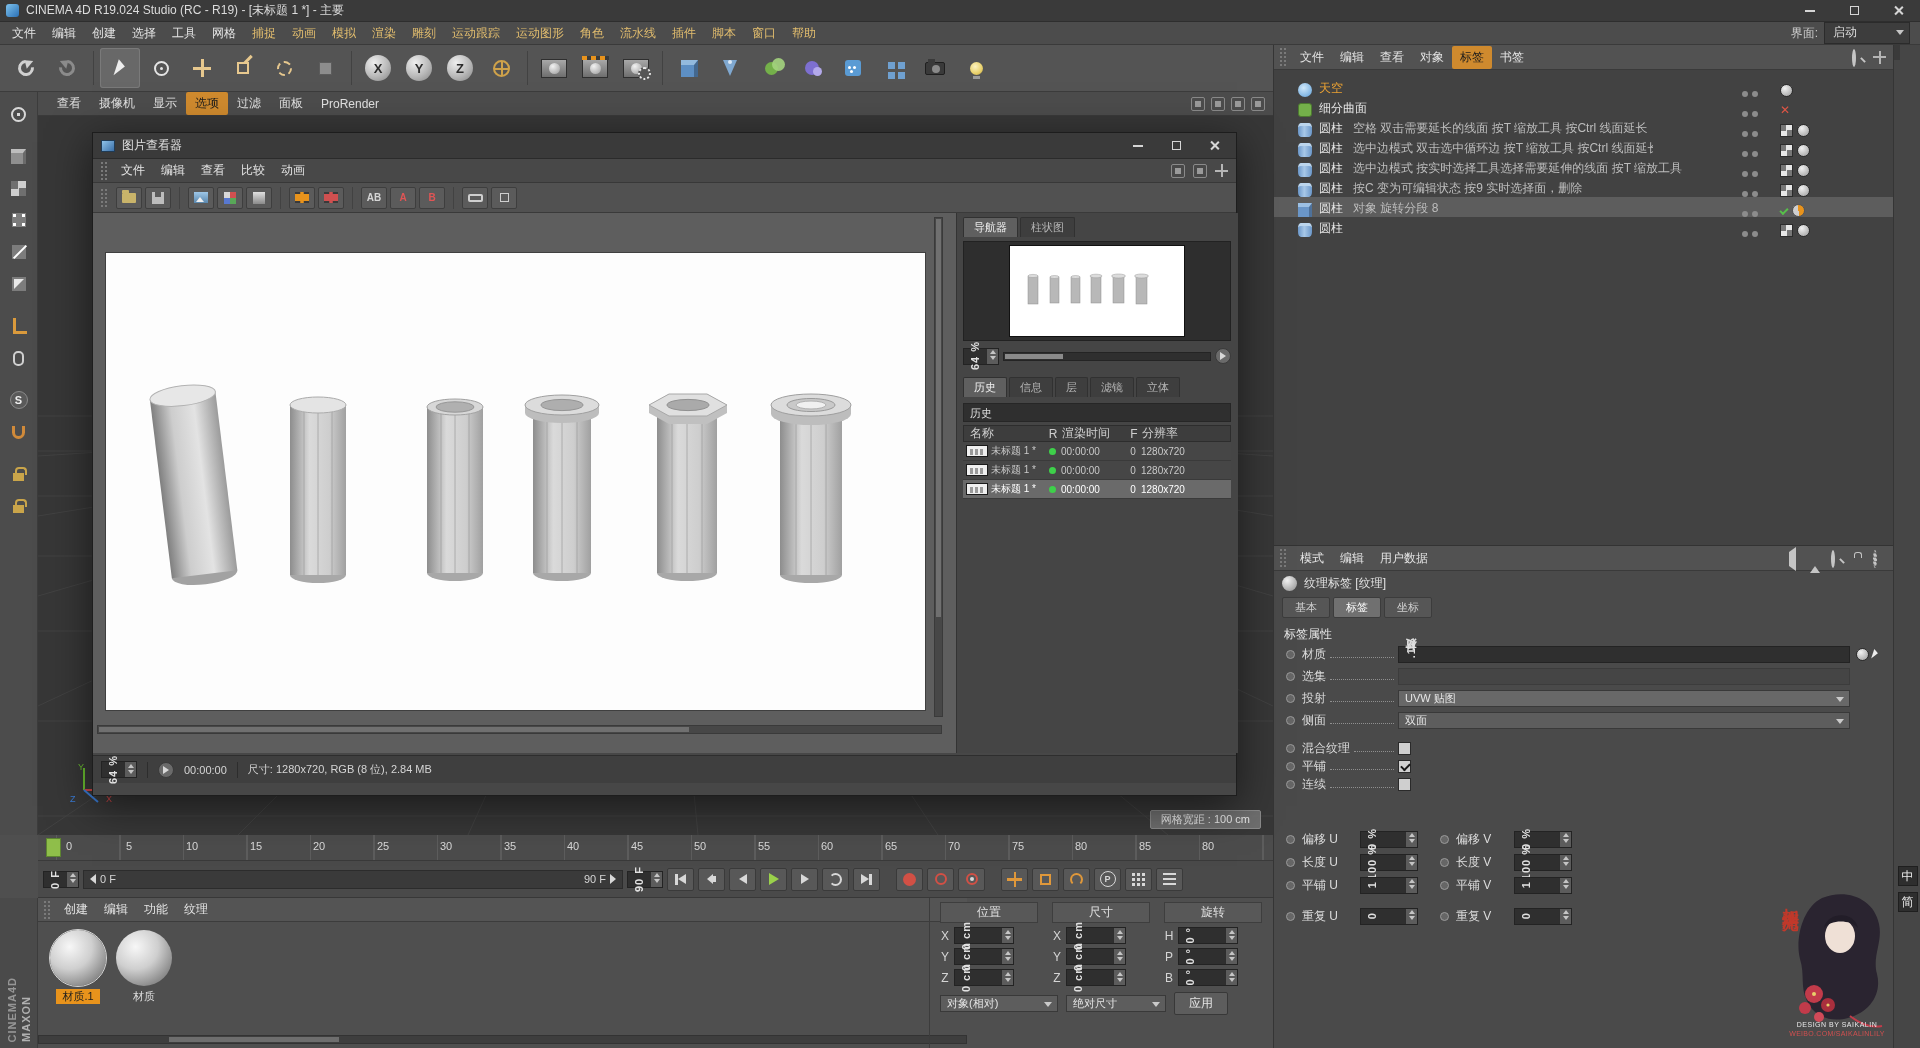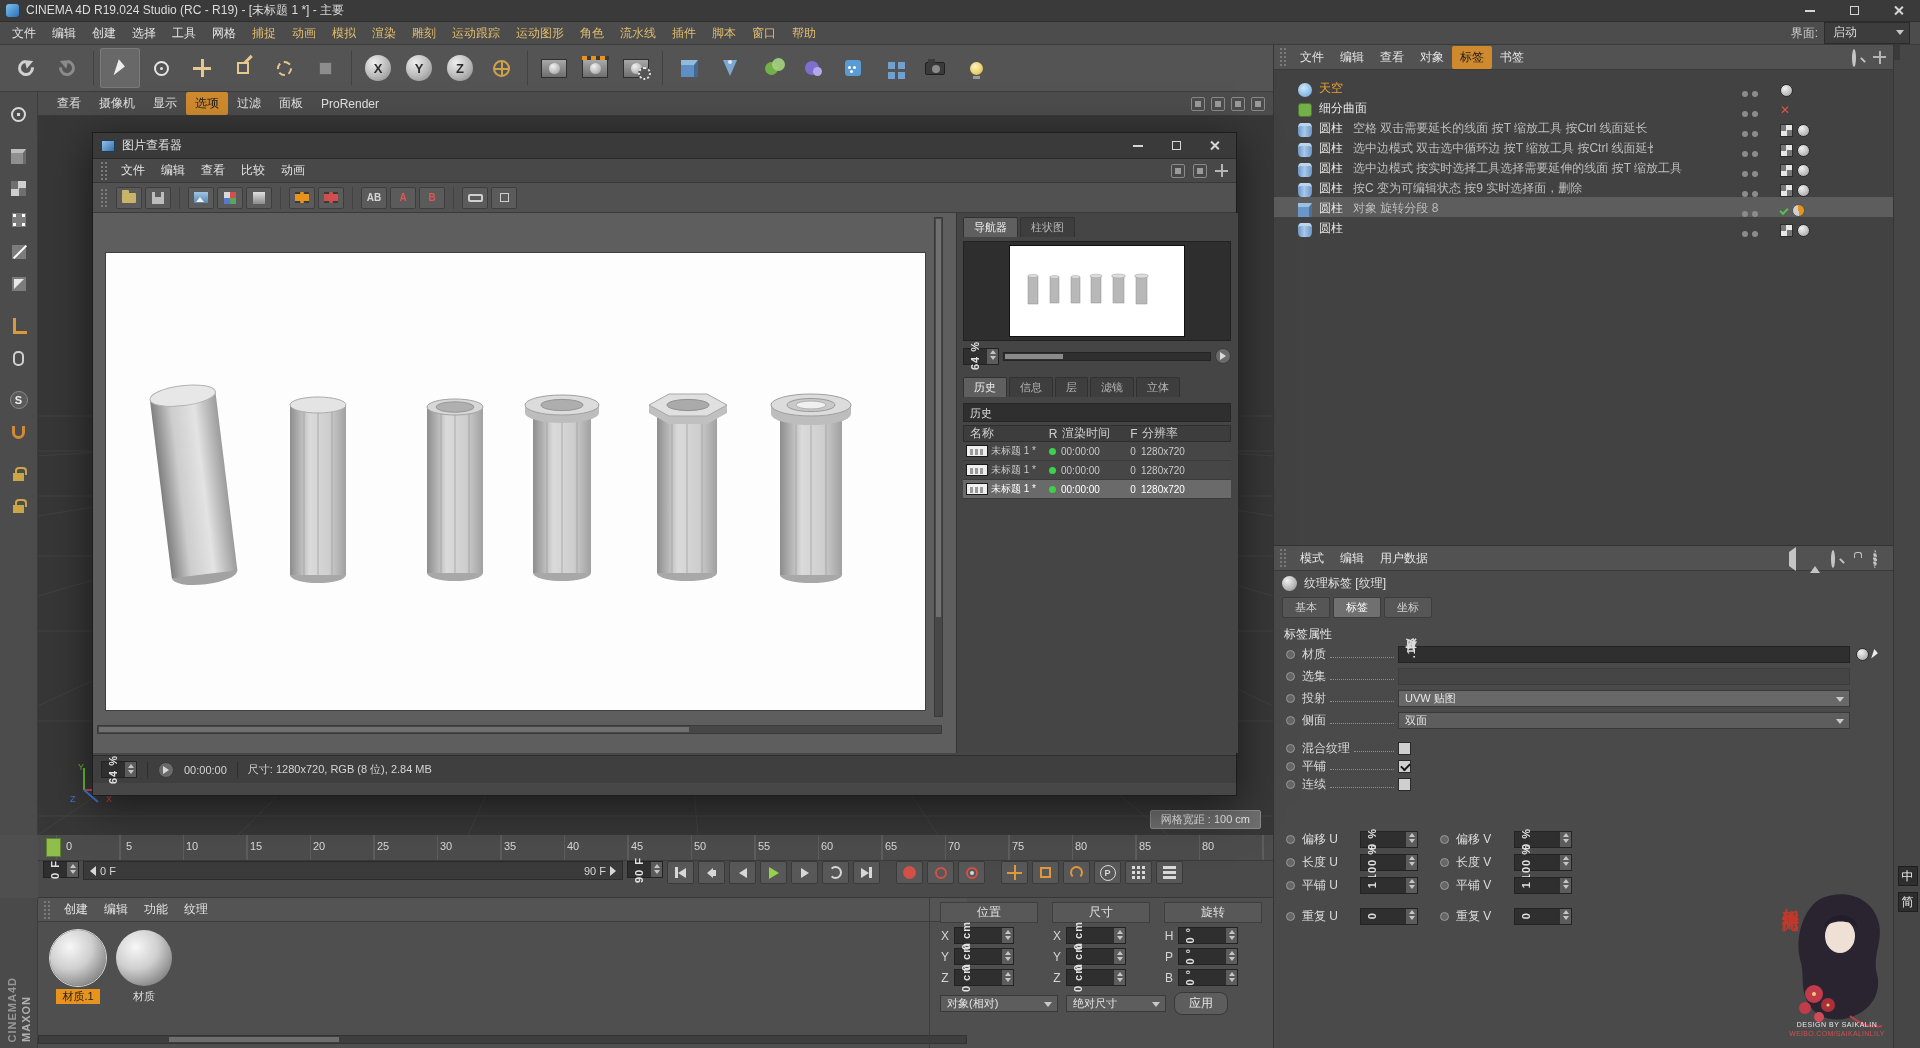--- a/index.html
+++ b/index.html
@@ -152,21 +152,21 @@
 .st .up{border:3px solid transparent;border-bottom:4px solid #c5c5c5;margin-top:-2px}
 .st .dn{border:3px solid transparent;border-top:4px solid #c5c5c5}
 .dd{position:relative;display:inline-flex;align-items:center;background:#5d5d5d;border:1px solid #393939;height:17px;padding:0 18px 0 6px;font-size:11px;color:#e5e5e5;white-space:nowrap}
 .dd::after{content:"";position:absolute;right:5px;top:6px;border:4px solid transparent;border-top:5px solid #cacaca}
 .cb{width:13px;height:13px;background:#cfcfcf;border:1px solid #2a2a2a;position:relative}
 .cb.on::after{content:"";position:absolute;left:2px;top:2px;width:7px;height:4px;border-left:2px solid #161616;border-bottom:2px solid #161616;transform:rotate(-45deg)}
 
 .timeline{position:absolute;left:38px;top:835px;width:1235px;height:26px;background:#4c4c4c;border-bottom:1px solid #3a3a3a;background-image:repeating-linear-gradient(90deg,#5d5d5d 0,#5d5d5d 1px,transparent 1px,transparent 63.5px);background-position:18px 0}
 .tick{position:absolute;top:5px;font-size:11px;color:#d8d8d8}
 .playhead{position:absolute;left:8px;top:3px;width:15px;height:19px;background:#8fbe4a;border:1px solid #5d8530}
-.playbar{position:absolute;left:38px;top:861px;width:1235px;height:37px;background:#4a4a4a;border-bottom:1px solid #383838;display:flex;align-items:flex-start;gap:4px;padding:0 5px}
+.playbar{position:absolute;left:38px;top:861px;width:1235px;height:37px;background:#4a4a4a;border-bottom:1px solid #383838;display:flex;align-items:center;gap:4px;padding:0 5px}
 .range{height:19px;background:#3a3a3a;border:1px solid #2c2c2c;display:flex;align-items:center;justify-content:space-between;padding:0 6px;width:540px;font-size:11px;color:#d5d5d5}
 .pb-tile{width:27px;height:23px;background:#585858;border:1px solid #3a3a3a;border-radius:2px;display:flex;align-items:center;justify-content:center}
 .tri-l{width:0;height:0;border-right:8px solid #d8d8d8;border-top:5px solid transparent;border-bottom:5px solid transparent}
 .tri-r{width:0;height:0;border-left:8px solid #d8d8d8;border-top:5px solid transparent;border-bottom:5px solid transparent}
 .tri-r.play{border-left:10px solid #9ad14b;border-top-width:6px;border-bottom-width:6px}
 .bar-v{width:2.5px;height:11px;background:#d8d8d8}
 .loop{width:13px;height:13px;border:2px solid #d8d8d8;border-radius:50%;border-left-color:transparent}
 .r-dot{width:13px;height:13px;border-radius:50%;background:#d25045}
 .r-ring{width:12px;height:12px;border-radius:50%;border:2.5px solid #d25045}
 .r-ring2{width:12px;height:12px;border-radius:50%;border:2.5px solid #d25045;display:flex;align-items:center;justify-content:center}
@@ -192,21 +192,21 @@
 .mat-item.sel .matball{outline:1px solid #d5d5d5}
 .mscroll{position:absolute;left:0;bottom:4px;width:929px;height:9px;background:#3e3e3e;border:1px solid #333}
 .mscroll i{position:absolute;left:130px;top:1px;height:5px;width:170px;background:#6e6e6e}
 .coords{position:absolute;left:929px;top:0;width:344px;height:150px;border-left:1px solid #3c3c3c;padding:4px 8px 0 10px}
 .chead{display:flex;gap:14px;margin-bottom:4px}
 .chead span{width:98px;text-align:center;background:#585858;border:1px solid #3e3e3e;padding:1px 0;color:#e0e0e0}
 .crow{display:flex;gap:14px;margin-bottom:4px}
 .ccell{width:98px;display:flex;align-items:center;gap:4px}
 .axl{width:10px;text-align:center;color:#d5d5d5}
 .cfoot{display:flex;gap:8px;margin-top:6px;align-items:center}
-.btn{background:#5d5d5d;border:1px solid #383838;padding:2px 14px;color:#e5e5e5;border-radius:8px}
+.btn{background:#5d5d5d;border:1px solid #383838;padding:2px 14px;color:#e5e5e5;border-radius:2px}
 
 .rightdock{position:absolute;left:1273px;top:45px;width:620px;height:1003px;background:#474747;border-left:1px solid #353535}
 .om{position:absolute;left:0;top:0;width:620px;height:501px;background:#424242;border-bottom:1px solid #333}
 .om-menu,.am-menu{height:25px;background:#525252;border-bottom:1px solid #3a3a3a;display:flex;align-items:center;padding-left:4px}
 .om-row{position:absolute;left:0;width:620px;height:20px;display:flex;align-items:flex-end;padding-left:24px;font-size:12px}
 .om-row.sel{background:#5d5d5d}
 .om-name{color:#e6e6e6;margin-right:10px;white-space:nowrap}
 .om-name.orange{color:#e8a033}
 .om-note{color:#bdbdbd;white-space:nowrap;overflow:hidden;max-width:300px}
 .oi{width:14px;height:14px;margin-right:7px;flex:none}

